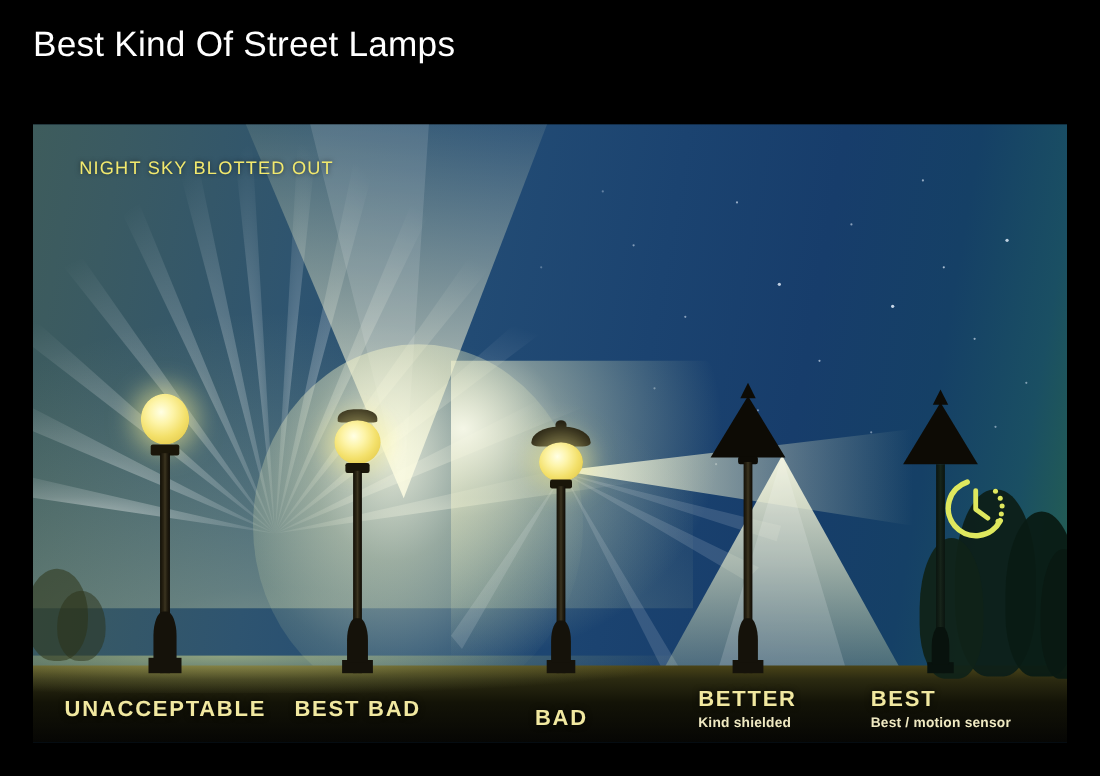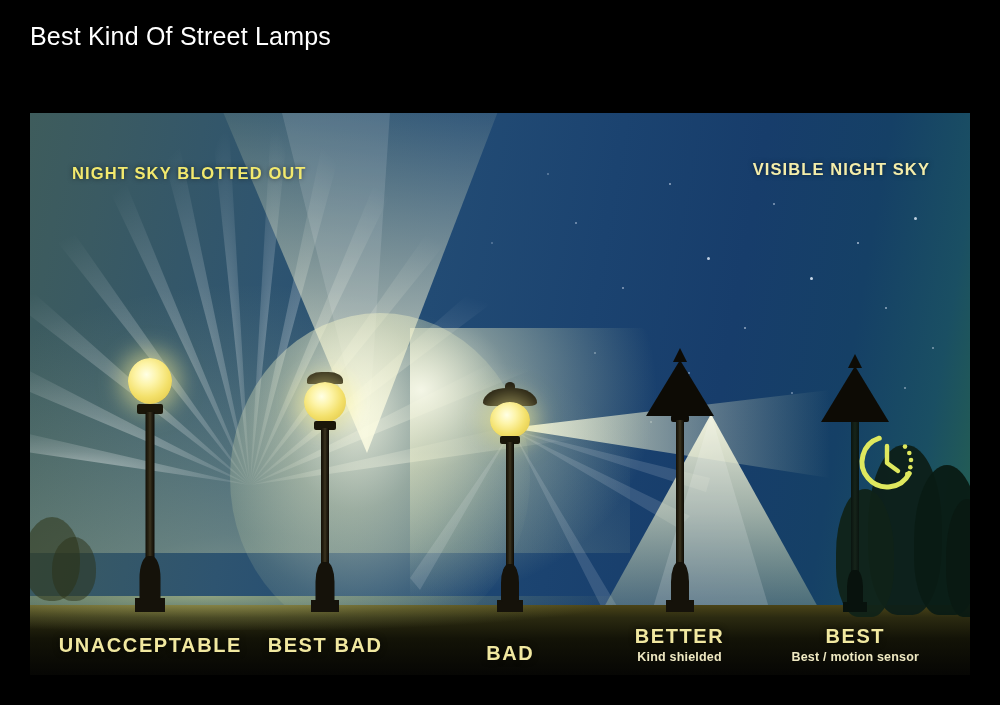--- a/index.html
+++ b/index.html
@@ -14,21 +14,21 @@
     overflow: hidden;
     font-family: "Liberation Sans", sans-serif;
     position: relative;
   }
 
   
   #page-title {
     position: absolute;
     left: 30px;
     top: 22px;
-    font-size: 25px;
+    font-size: 32px;
     font-weight: 400;
     color: #ffffff;
     letter-spacing: 0.2px;
     white-space: nowrap;
   }
 
   
   #figure {
     position: absolute;
     left: 30px;
@@ -190,25 +190,24 @@
     position: absolute;
     background: #0b1a14;
     border-radius: 50% 50% 45% 45%;
     opacity: 0.95;
   }
 
   
   .fig-label {
     position: absolute;
     color: #f2e96e;
-    font-weight: bold;
+    font-weight: normal;
     letter-spacing: 1.1px;
     text-shadow: 0 0 5px rgba(0,0,0,0.55);
     white-space: nowrap;
-    margin-top: 20px;
   }
   #label-pollution {
     left: 42px;
     top: 27px;
     font-size: 16.5px;
     line-height: 26px;
   }
   #label-visible {
     right: 40px;
     top: 27px;
@@ -221,21 +220,21 @@
     position: absolute;
     left: 826px;
     top: 318px;
     width: 62px;
     height: 62px;
   }
 
   
   .rating {
     position: absolute;
-    text-align: center;
+    text-align: left;
     transform: translateX(-50%);
     white-space: nowrap;
   }
   .rating .main {
     display: block;
     color: #f1e8a0;
     font-weight: bold;
     font-size: 20px;
     letter-spacing: 1.6px;
     text-shadow: 0 0 6px rgba(0,0,0,0.7);
@@ -439,21 +438,20 @@
       <circle cx="51.3" cy="43.0" r="2.3"></circle>
       <circle cx="49.0" cy="15.6" r="2.3"></circle>
     </g>
     <path d="M31 15 L31 32 L42 40" fill="none" stroke="#dfe85e" stroke-width="4.4" stroke-linecap="round" stroke-linejoin="round"></path>
   </svg>
 
   <div id="label-pollution" class="fig-label">
     <div>NIGHT SKY BLOTTED OUT</div>
   </div>
 
-  <div id="label-visible" class="fig-label">VISIBLE NIGHT SKY</div>
 
   <div class="rating" style="left:12.8%;bottom:18px;">
     <span class="main">UNACCEPTABLE</span>
 
   </div>
   <div class="rating" style="left:31.4%;bottom:18px;">
     <span class="main">BEST BAD</span>
 
   </div>
   <div class="rating" style="left:51.1%;bottom:10px;">

